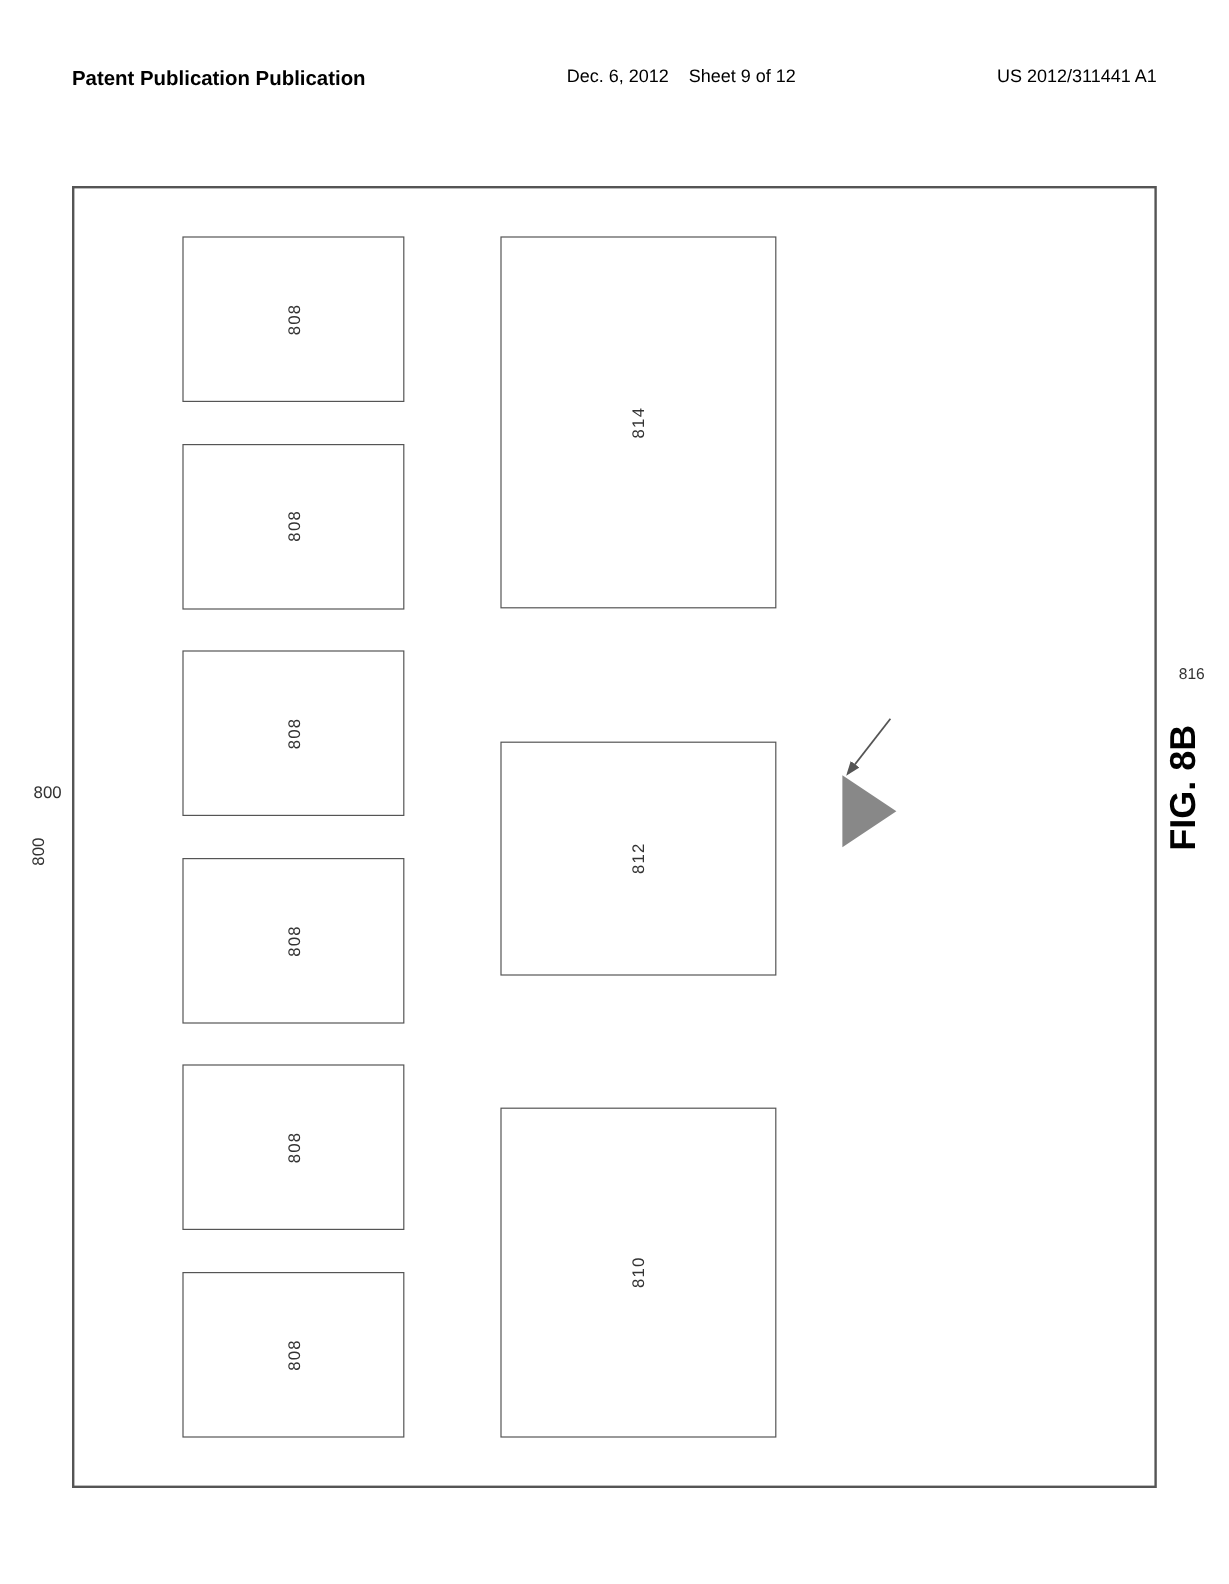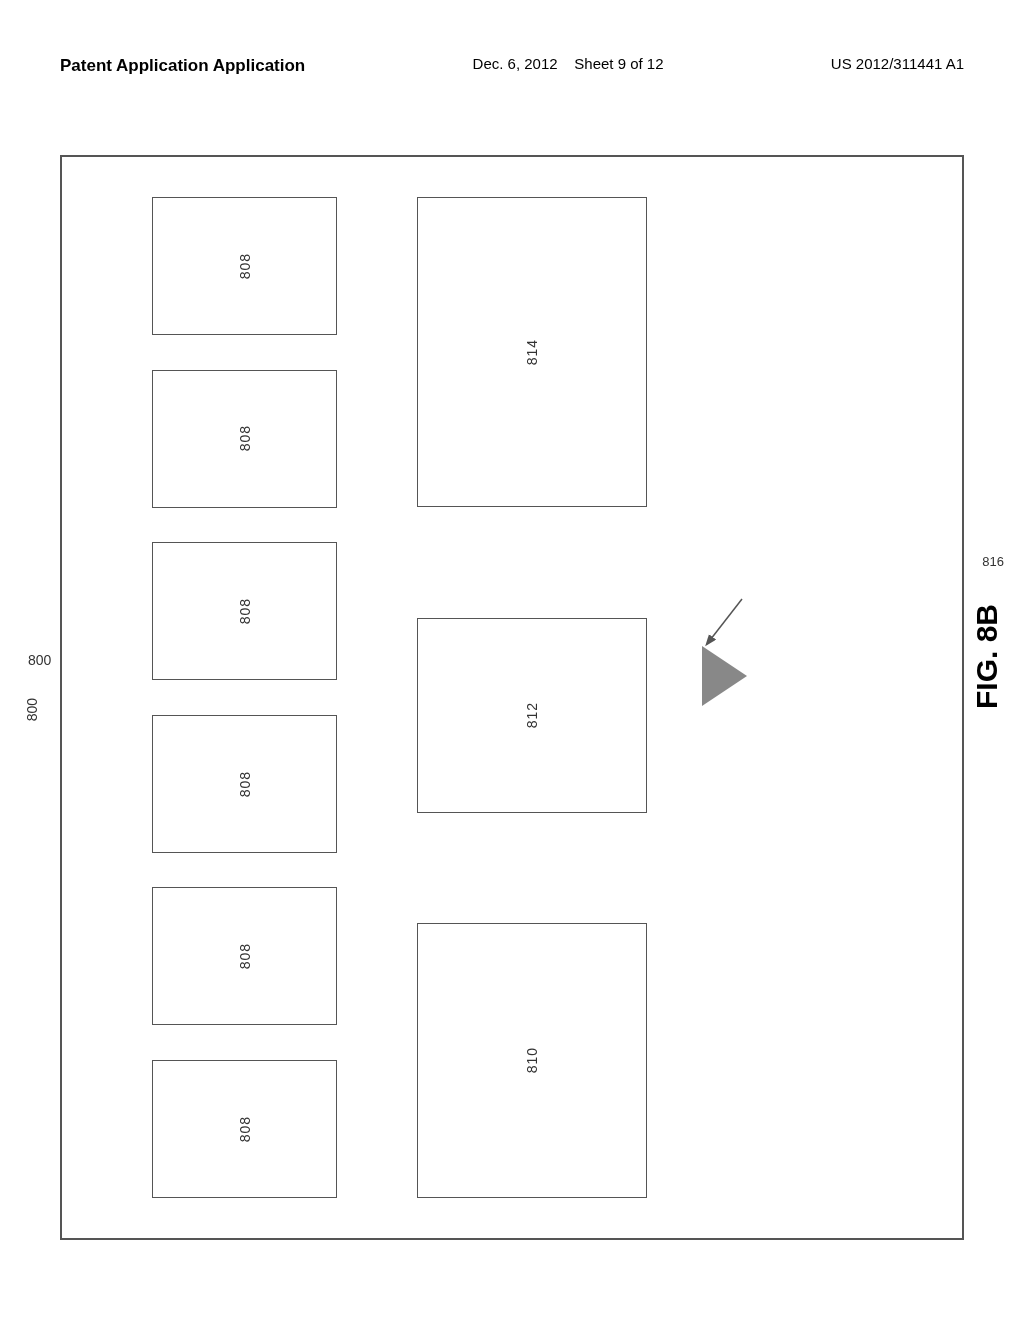--- a/index.html
+++ b/index.html
@@ -138,21 +138,21 @@
     }
 
   </style>
 </head>
 <body>
 
 <div class="page">
 
   <div class="header">
     <div class="header-left">
-      <span>Patent Application Application</span>
+      <span>Patent Publication Publication</span>
     </div>
     <div class="header-center">
       <span>Dec. 6, 2012</span>&nbsp;&nbsp;&nbsp;
       <span>Sheet 9 of 12</span>
     </div>
     <div class="header-right">
       <span>US 2012/311441 A1</span>
     </div>
   </div>
 

